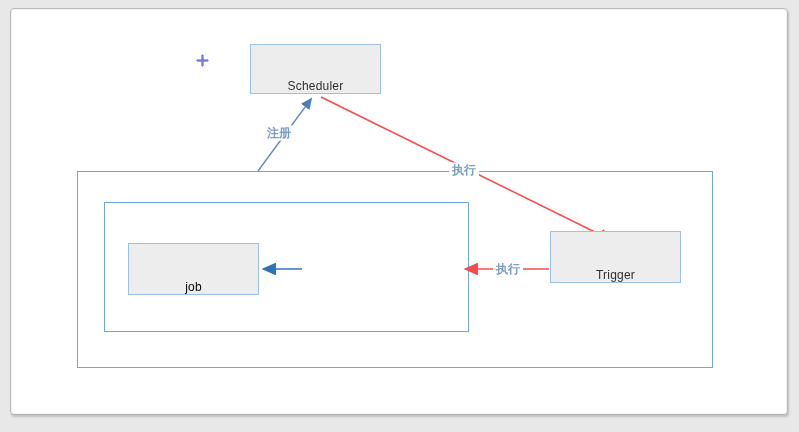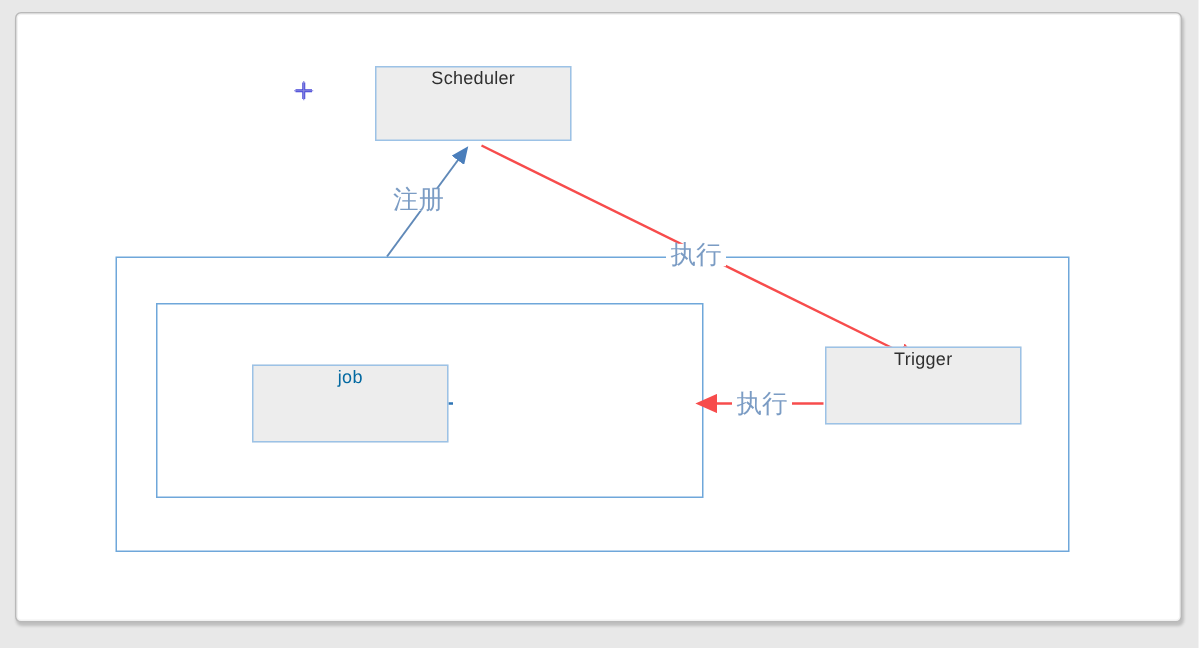--- a/index.html
+++ b/index.html
@@ -15,28 +15,28 @@
   }
   .layer{position:absolute;left:0;top:0;width:100%;height:100%;}
   .group{
     position:absolute;border:1px solid #6fa7da;box-sizing:border-box;
     background:transparent;z-index:1;
   }
   .edges{z-index:2;pointer-events:none;}
   .node{
     position:absolute;box-sizing:border-box;z-index:3;
     background:#ededed;border:1.5px solid #9cc2e6;
-    display:flex;align-items:flex-start;justify-content:center;
+    display:flex;align-items:flex-end;justify-content:center;
     font-size:12px;color:#2f2f2f;letter-spacing:.2px;
   }
-  .node-job{color:#0369a1;margin-left:40px;}
+  .node-job{color:#000000;}
   .edge-label{
     position:absolute;z-index:4;transform:translate(-50%,-50%);
-    background:#ffffff;padding:0 3px;font-size:17px;line-height:15px;
-    color:#7b9cc4;white-space:nowrap;
+    background:#ffffff;padding:0 3px;font-size:12px;line-height:15px;
+    color:#7b9cc4;white-space:nowrap;font-weight:bold;
   }
   .cursor-cross{position:absolute;z-index:5;}
 </style>
 </head>
 <body>
 
 <div class="page">
 
   <div class="group" style="left:66px;top:162px;width:636px;height:197px;"></div>
   <div class="group" style="left:93px;top:193px;width:365px;height:130px;"></div>

